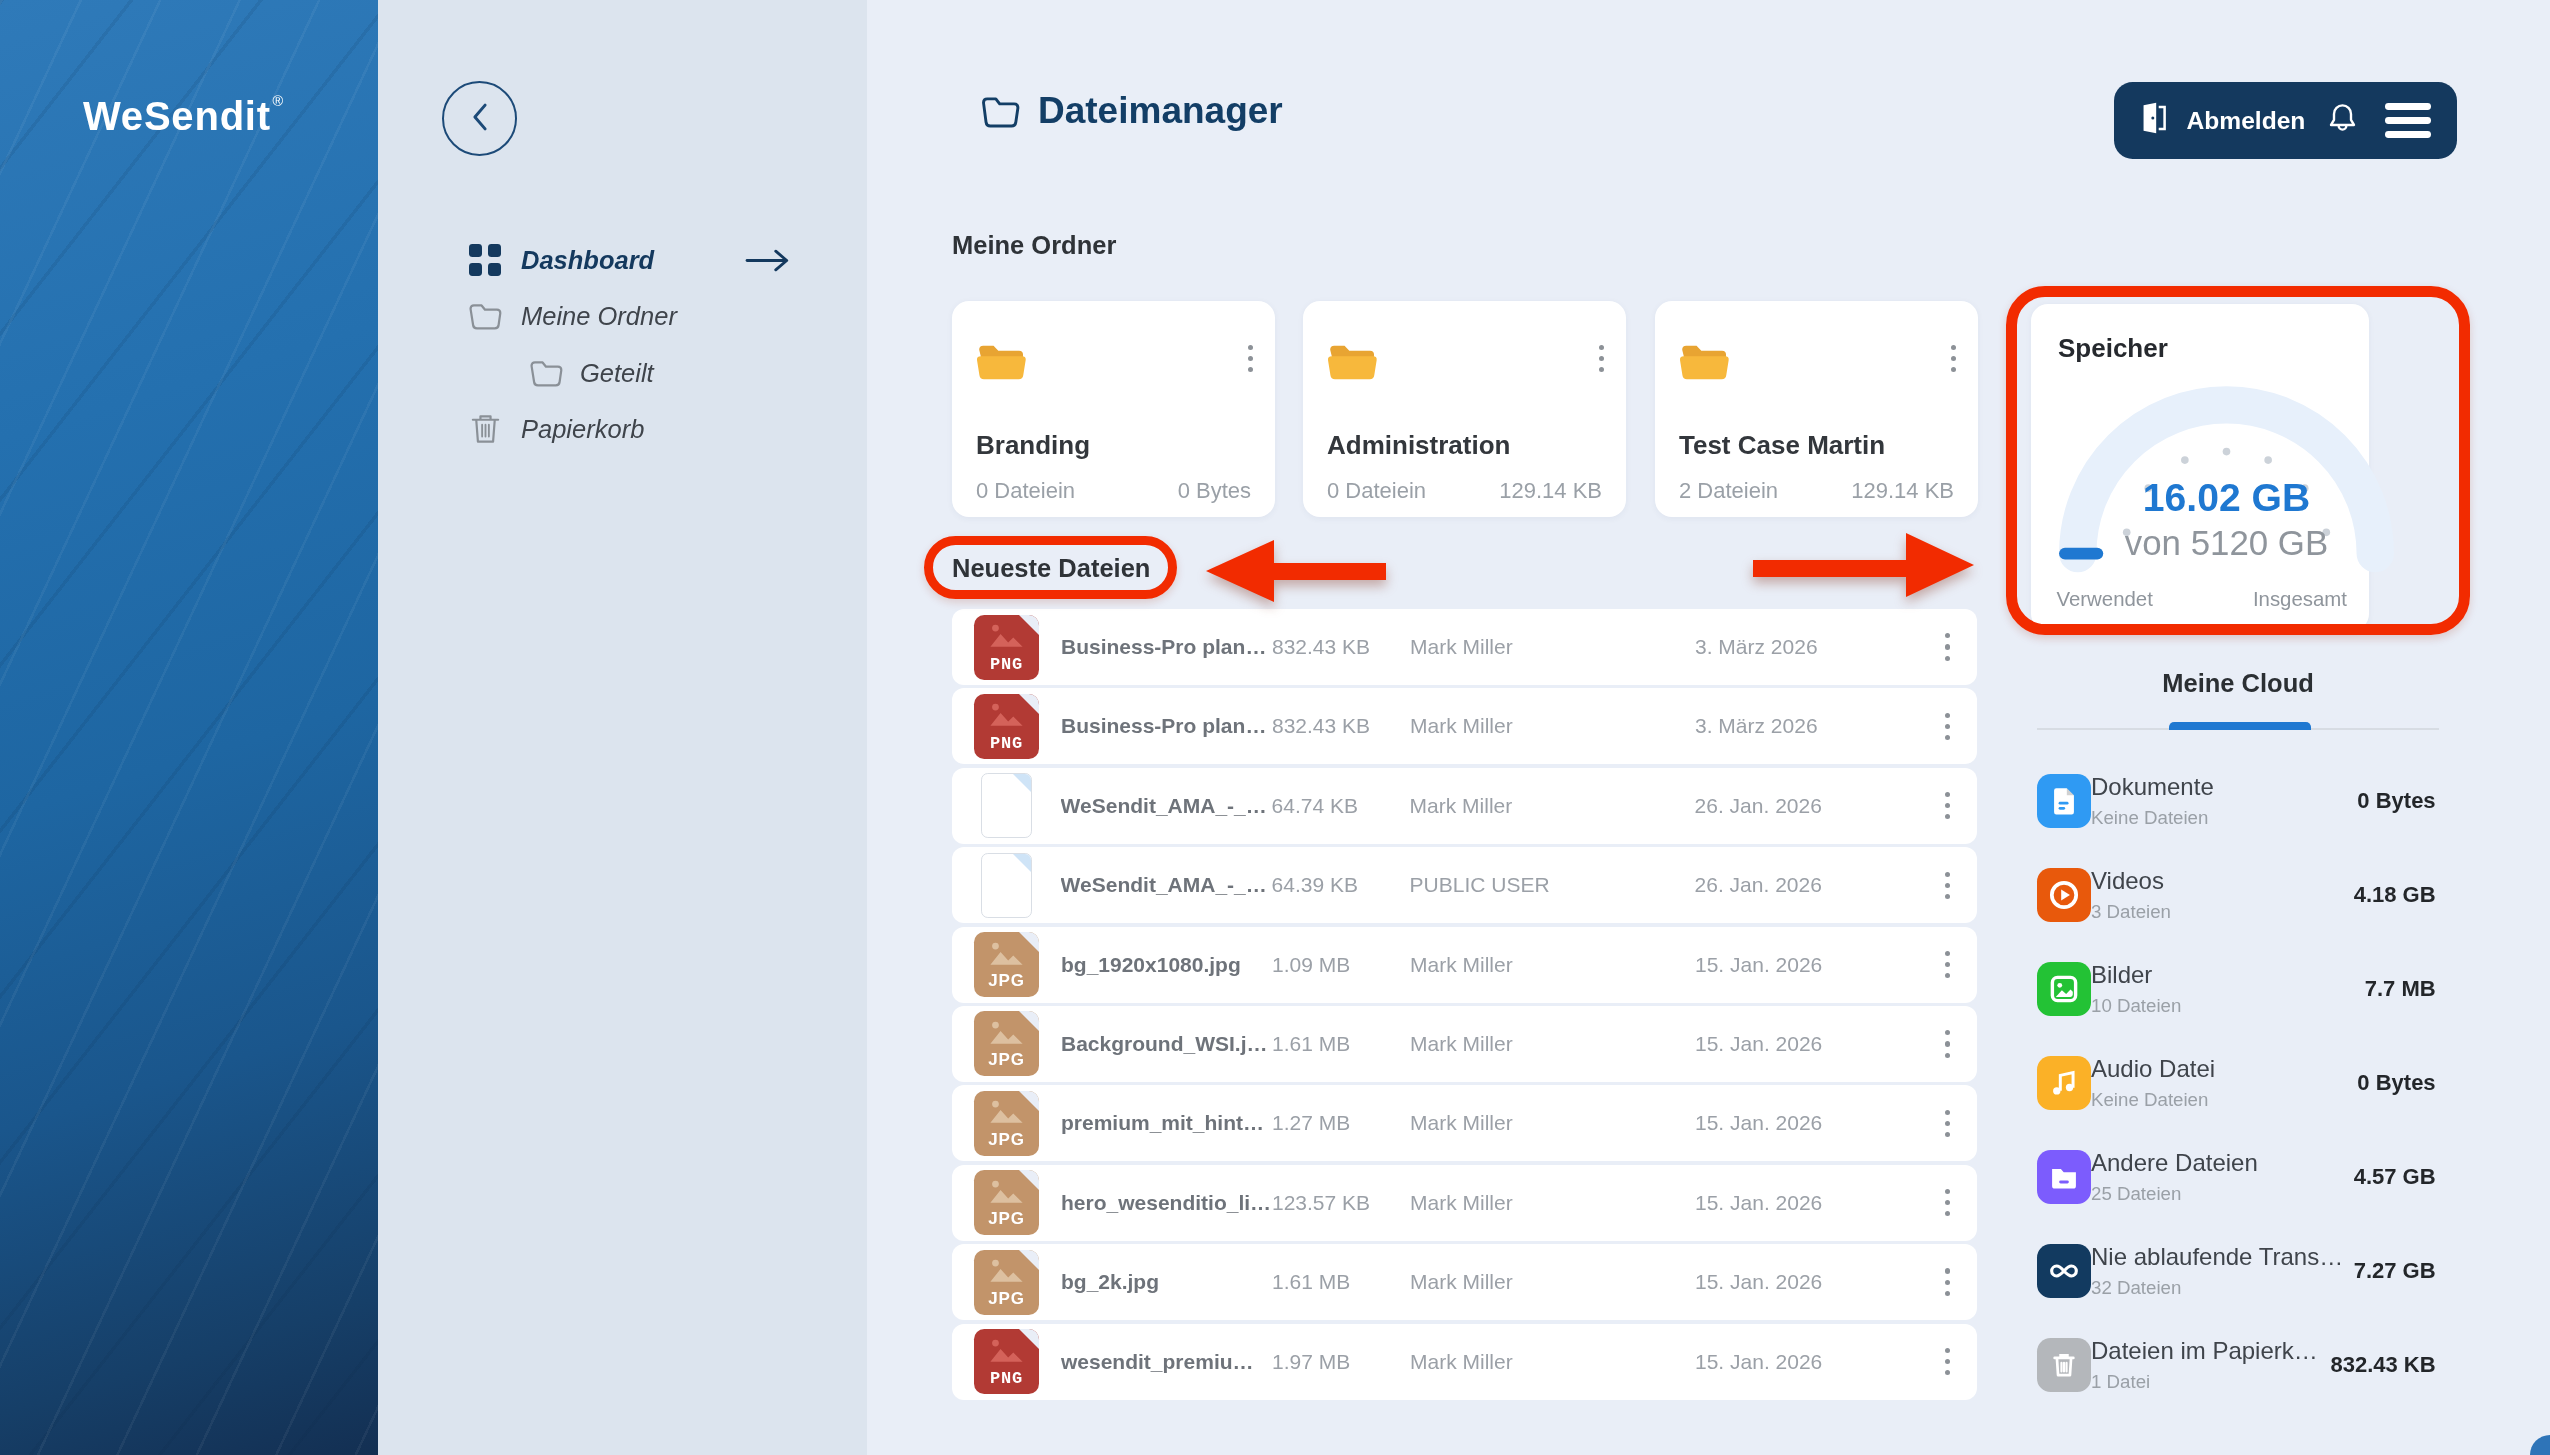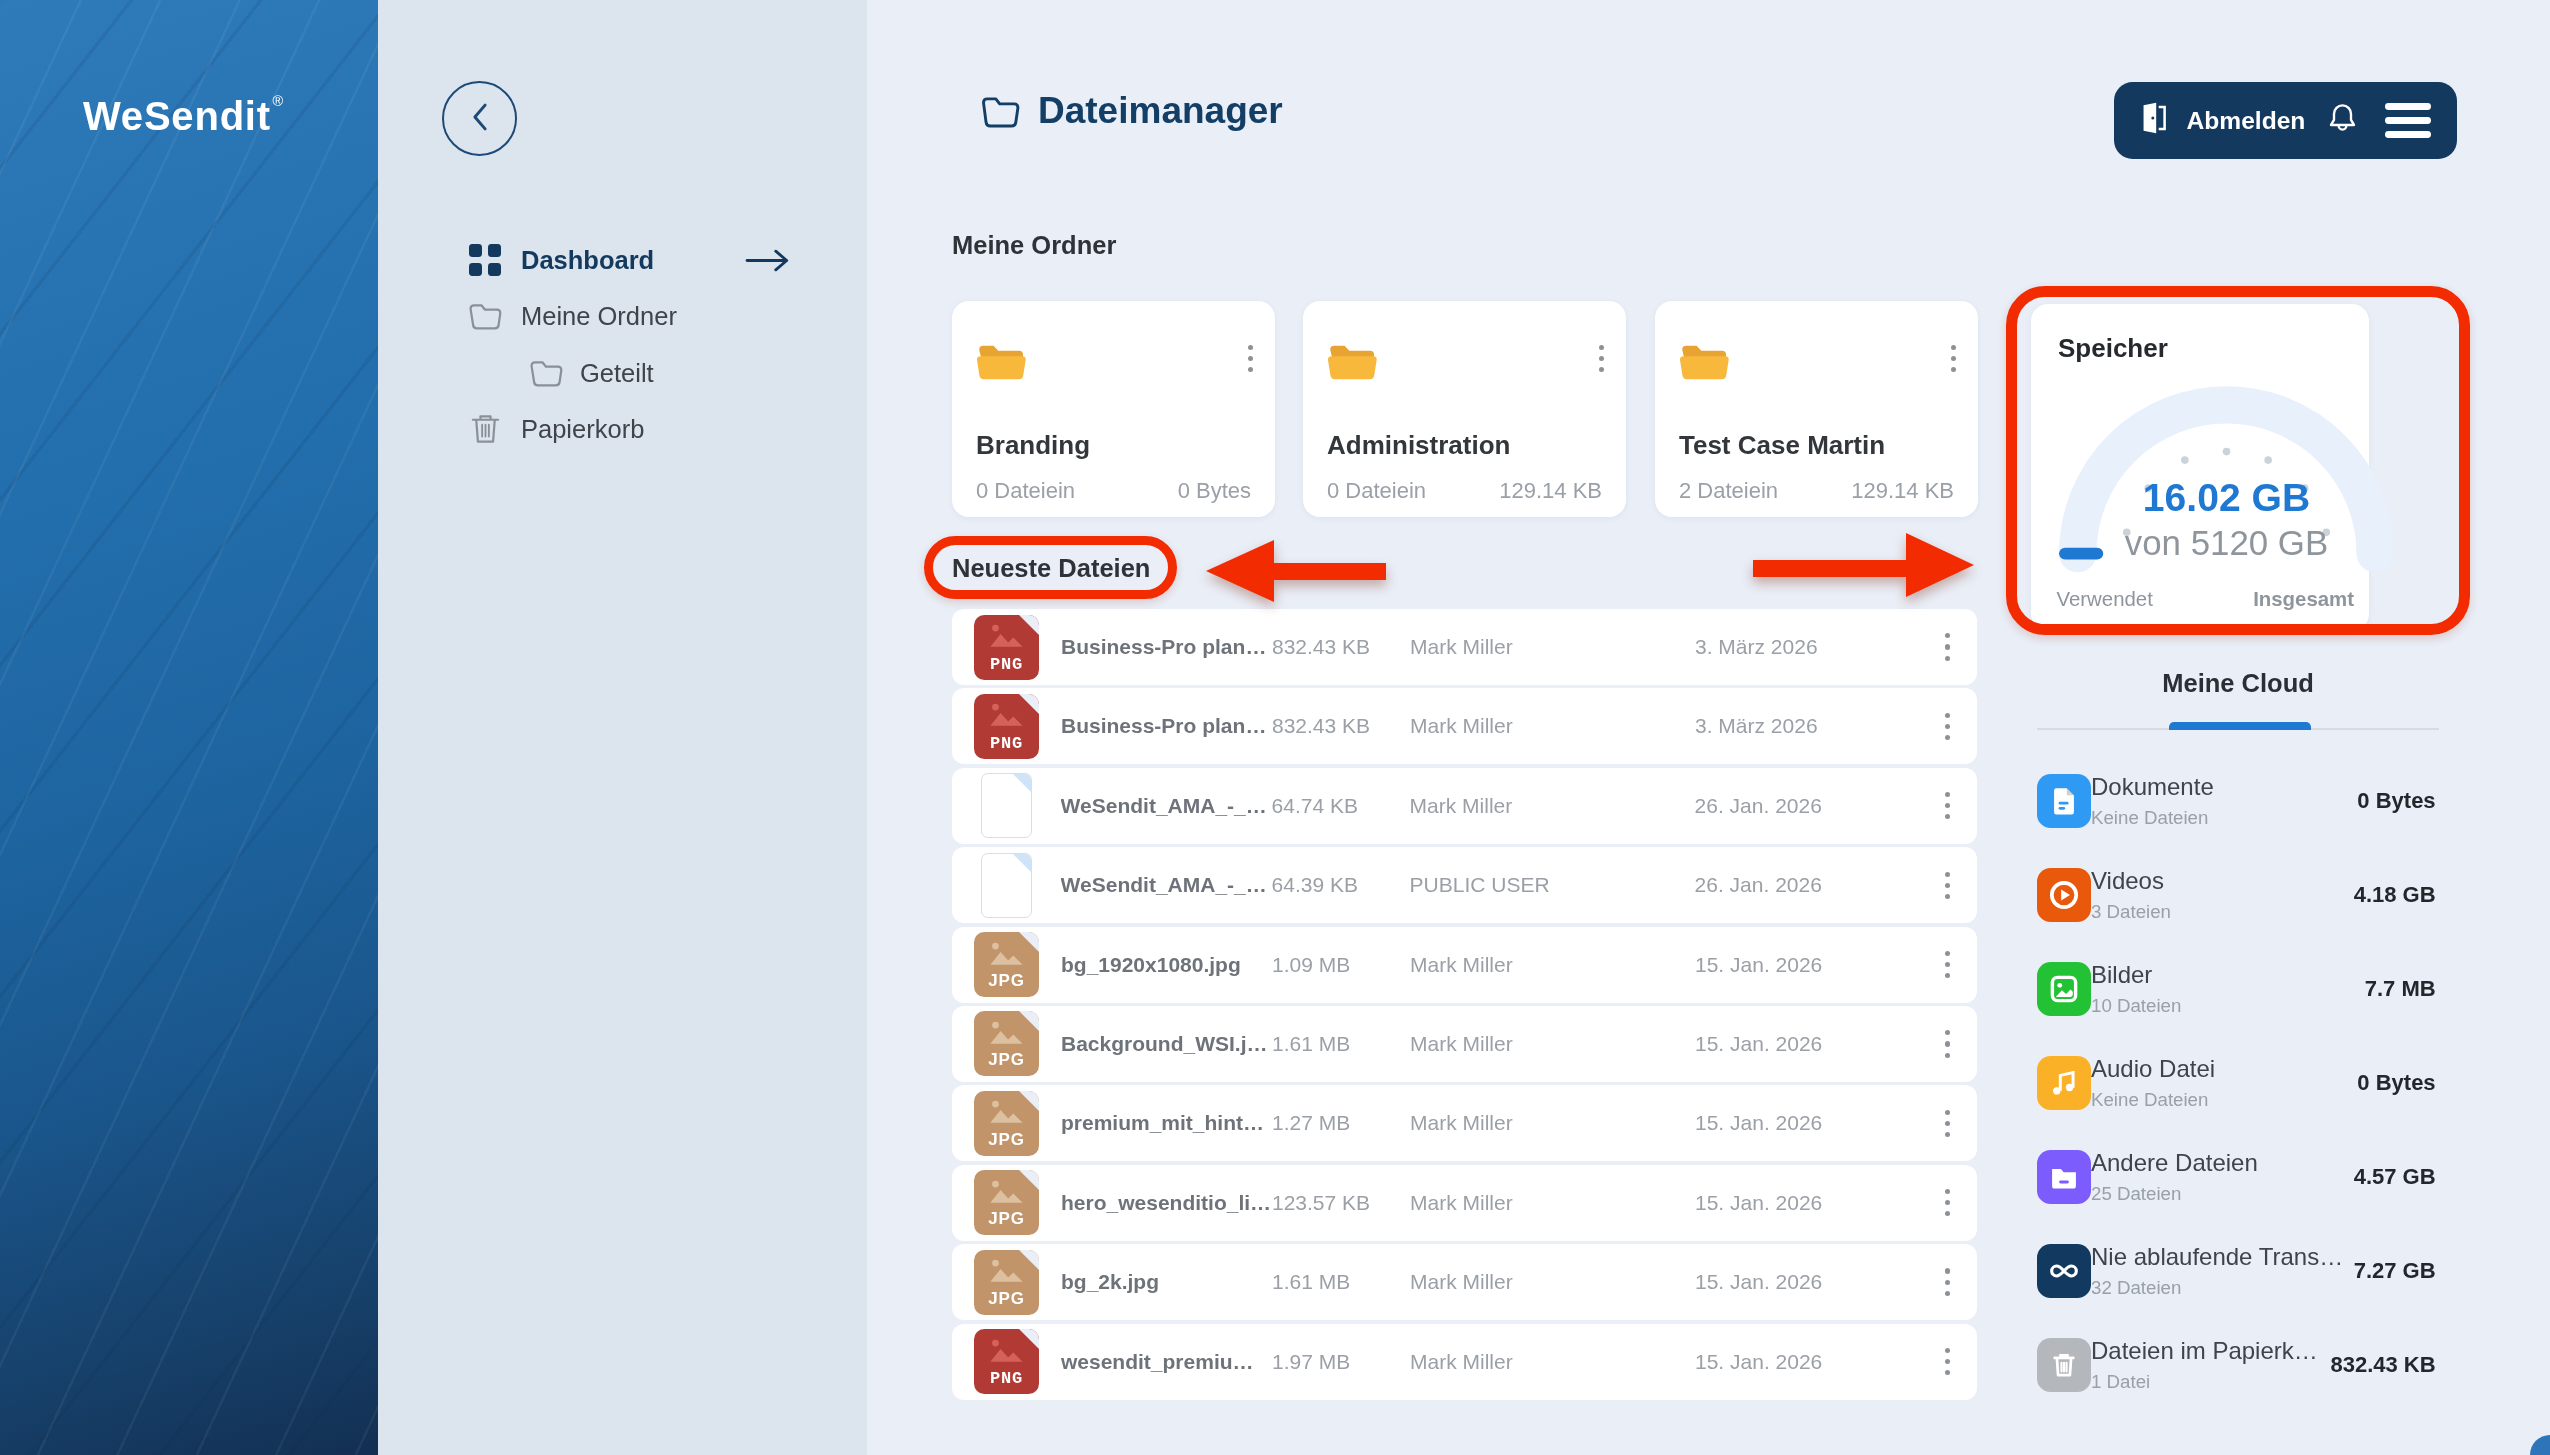--- a/index.html
+++ b/index.html
@@ -11,21 +11,21 @@
   .brand-rail { position:absolute; left:0; top:0; width:378px; height:1455px;
     background:
       repeating-linear-gradient(115deg, rgba(255,255,255,.05) 0 2.5px, rgba(255,255,255,0) 2.5px 72px),
       repeating-linear-gradient(128deg, rgba(8,36,66,.10) 0 3.4px, rgba(8,36,66,0) 3.4px 102px),
       linear-gradient(163deg,#2f7ab9 0%,#2470af 28%,#1e66a2 52%,#1a568c 72%,#163f68 90%,#132f52 100%);
   }
   .logo { position:absolute; left:83px; top:93px; color:#ffffff; font-size:40px; font-weight:700; letter-spacing:0.8px; }
   .logo sup { font-size:14.4px; font-weight:400; vertical-align:24px; margin-left:1.7px; }
 
   
-  .nav-rail { position:absolute; left:378px; top:0; width:489px; height:1455px; background:#dce4ee; }
+  .nav-rail { position:absolute; left:378px; top:0; width:489px; height:1455px; background:#dce4ee;font-style:italic; }
   .back-btn { position:absolute; left:64px; top:81px; width:75px; height:75px; border:2.5px solid #1c4a78;
     border-radius:50%; display:flex; align-items:center; justify-content:center; cursor:pointer; }
   .nav-item { position:absolute; left:0; width:489px; height:54px; display:flex; align-items:center; cursor:pointer; }
   .nav-item .ni-icon { position:absolute; left:90px; width:34px; height:34px; display:flex; align-items:center; justify-content:center; }
   .nav-item .ni-label { position:absolute; left:143px; font-size:25.5px; color:#3f444b; }
   .nav-item.active .ni-label { font-weight:700; color:#14395e; }
   .nav-item.indent .ni-icon { left:151px; }
   .nav-item.indent .ni-label { left:202px; }
   .nav-item .ni-arrow { position:absolute; left:367px; width:48px; height:27px; }
   .grid-ic { display:grid; grid-template-columns:13.6px 13.6px; grid-template-rows:13.6px 13.6px; gap:5.1px; }
@@ -75,21 +75,21 @@
   .file-row .fr-owner { width:285px; font-size:21px; color:#9ba0a7; flex:0 0 auto; }
   .file-row .fr-date { flex:1; font-size:21px; color:#9ba0a7; }
   .file-row .kebab { margin-right:12px; }
 
   
   .storage-card { position:absolute; left:2031px; top:304px; width:338px; height:327px; background:#fff; border-radius:17px;
     box-shadow:0 1.7px 6.8px rgba(32,56,100,.05); }
   .storage-card .st-title { position:absolute; left:27px; top:29px; font-size:26px; font-weight:700; color:#26292e; }
   .storage-card svg { position:absolute; left:0; top:49px; }
   .gauge-used-label { position:absolute; left:25.5px; top:284px; font-size:20.4px; color:#8f959c; }
-  .gauge-total-label { position:absolute; right:15px; top:284px; font-size:20.4px; color:#8f959c;font-weight:bold; }
+  .gauge-total-label { position:absolute; right:22px; top:284px; font-size:20.4px; color:#8f959c; }
   svg text { font-family:"Liberation Sans","DejaVu Sans",sans-serif; }
 
   
   .cloud-panel { position:absolute; left:2020px; top:669px; width:436px; }
   .cloud-title { text-align:center; font-size:25.5px; font-weight:700; color:#2b2f33; cursor:pointer; }
   .cloud-tabline { position:relative; margin-top:24px; height:8.5px; }
   .cloud-tabline .line { position:absolute; left:17px; right:17px; top:6px; height:1.7px; background:#d7dce3; }
   .cloud-tabline .tab-ind { position:absolute; left:149px; width:142px; top:0; height:7.6px; background:#1f78d1; border-radius:5.1px 5.1px 0 0; }
   .cloud-items { position:absolute; left:0; top:91px; width:436px; }
   .cloud-item { display:flex; align-items:center; height:82px; margin-bottom:12px; padding:0 20.4px 0 17px; cursor:pointer; }

